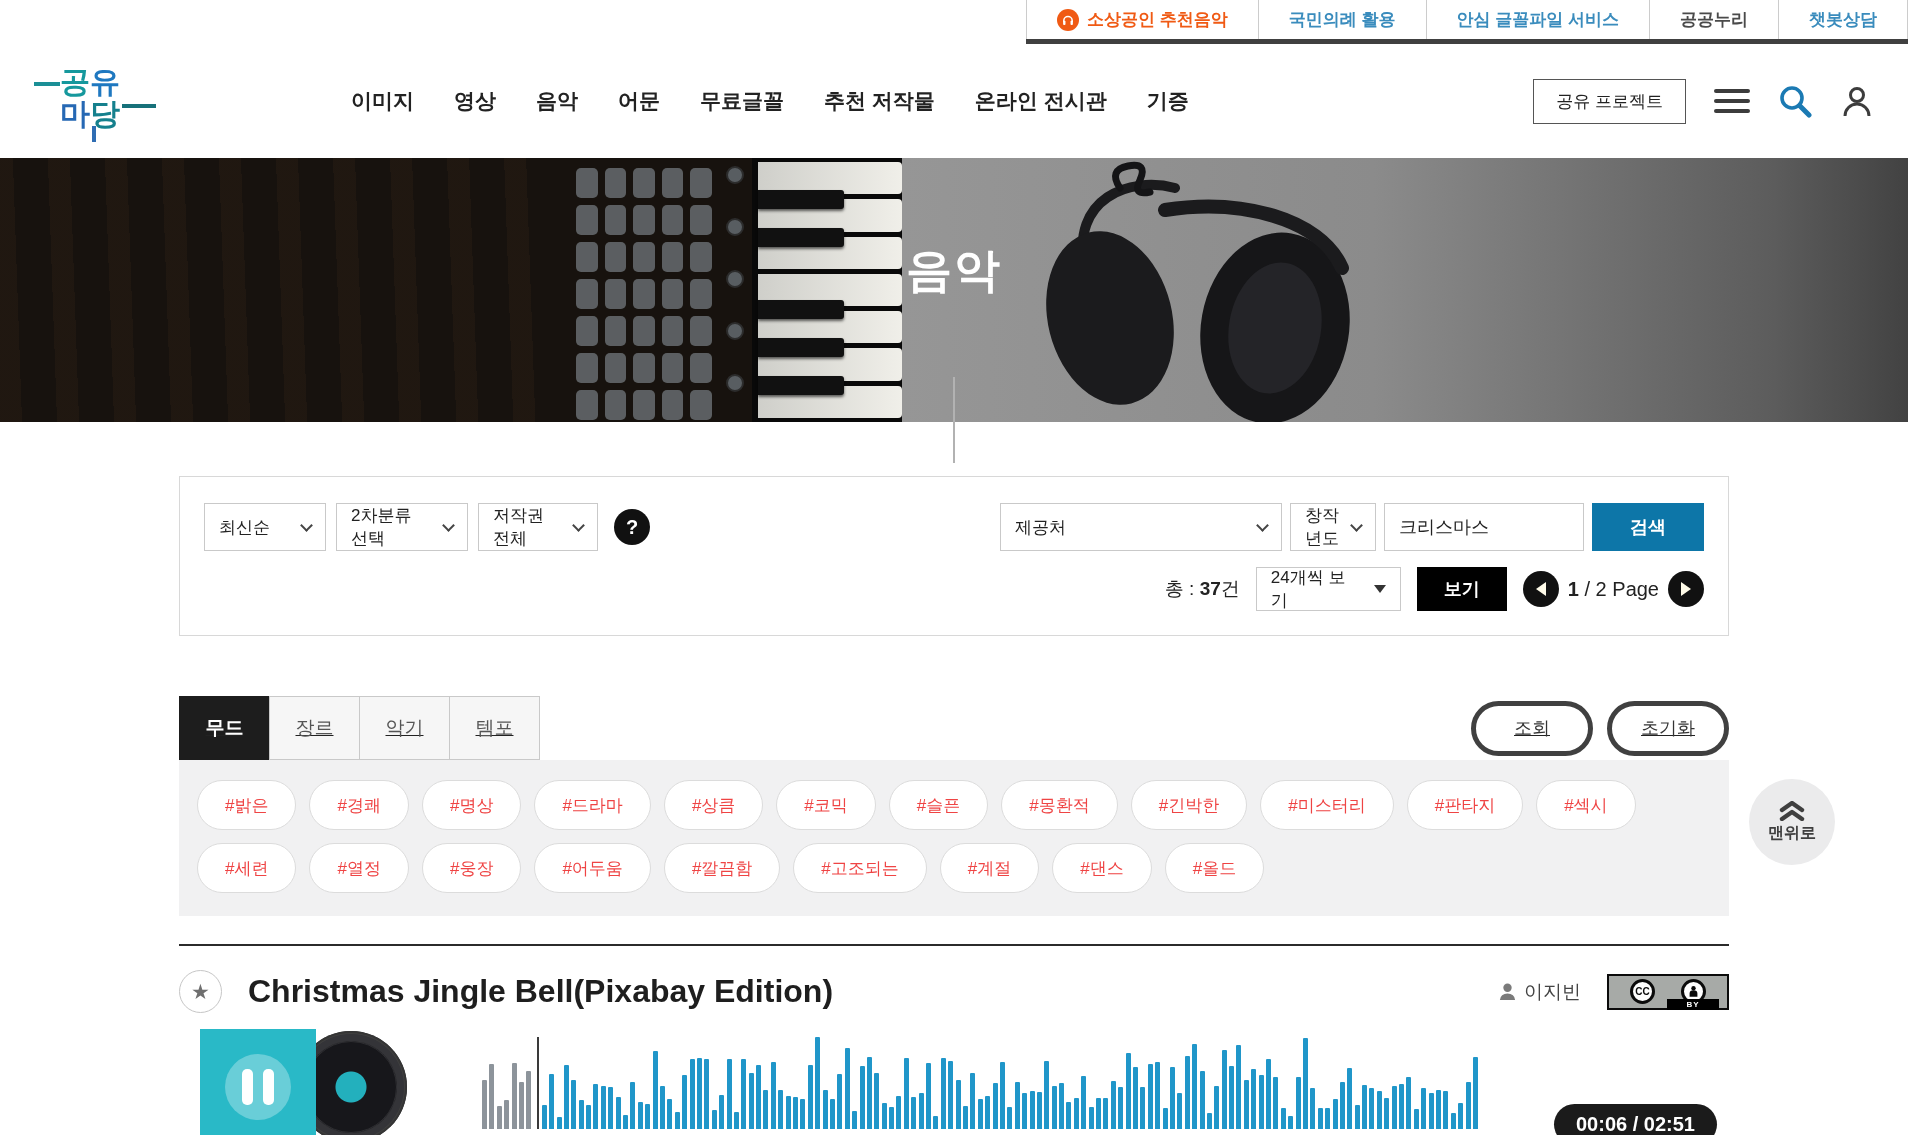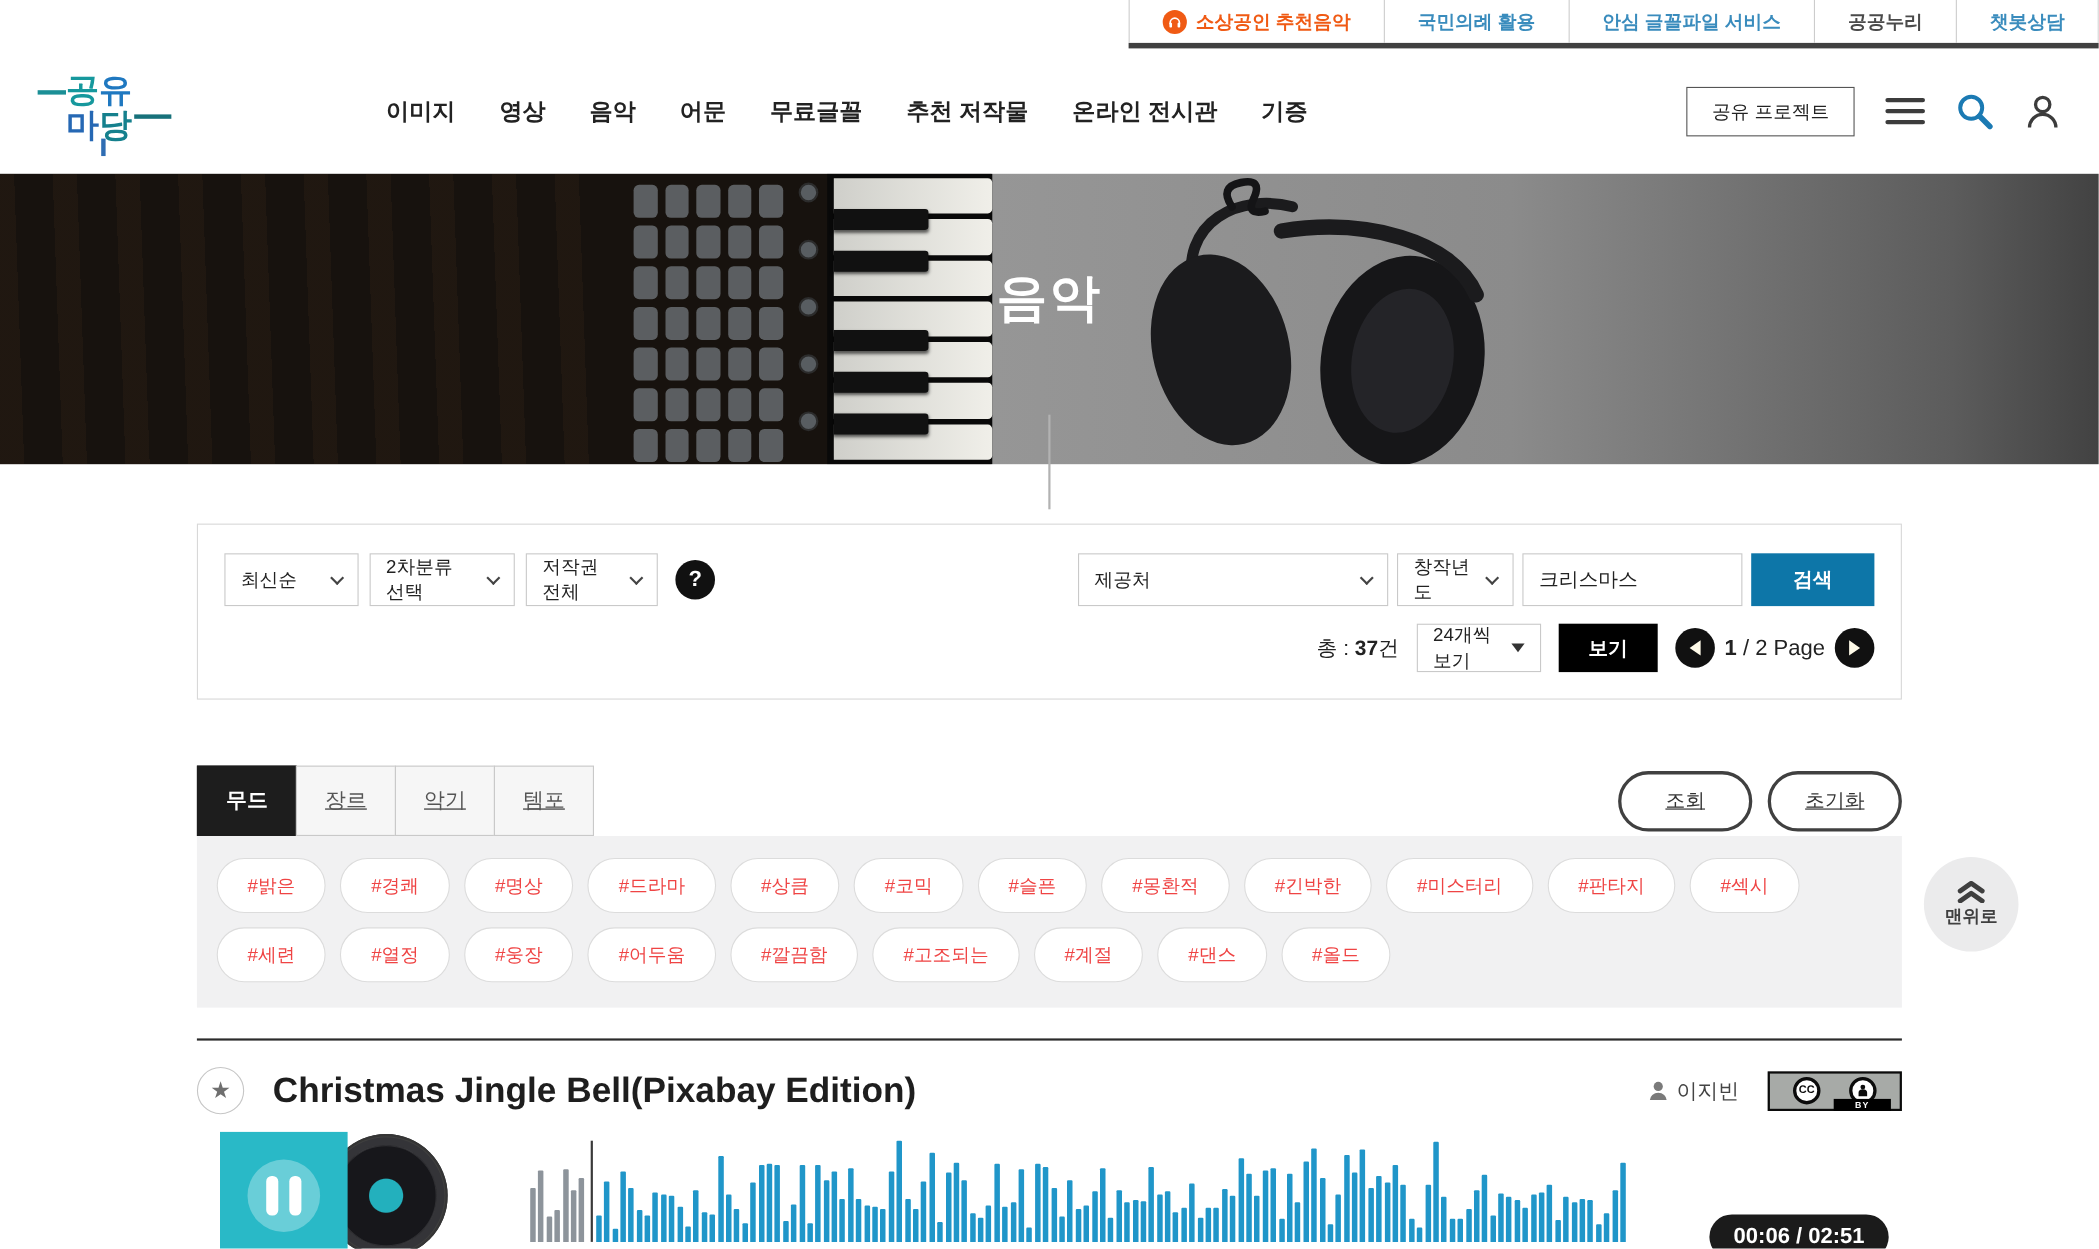--- a/index.html
+++ b/index.html
@@ -77,21 +77,21 @@
   .tri-l { width:0; height:0; border-top:7px solid transparent; border-bottom:7px solid transparent; border-right:10px solid #fffbe9; }
   .tri-r { width:0; height:0; border-top:7px solid transparent; border-bottom:7px solid transparent; border-left:10px solid #fffbe9; }
   .pg-cur { font-weight:700; }
 
   
   .tabs-row { margin-top:60px; display:flex; align-items:center;text-decoration:underline; }
   .tab { width:91px; height:64px; border:1px solid #c9c9c9; background:#f6f6f6; color:#555;
     font-size:19px; display:flex; align-items:center; justify-content:center; cursor:pointer; margin-right:-1px; }
   .tab.active { background:#1d1d1d; border-color:#1d1d1d; color:#fff; font-weight:700; }
   .tab-btns { margin-left:auto; display:flex; gap:14px; }
-  .pill-btn { width:122px; height:55px; border-radius:28px; border:3px solid #404040; background:#fff;
+  .pill-btn { width:122px; height:55px; border-radius:28px; border:5px solid #404040; background:#fff;
     font-size:18px; color:#333; cursor:pointer; font-family:inherit; }
   .tag-area { background:#f1f1f2; padding:20px 18px 10px; }
   .tag-row { display:flex; gap:13px; margin-bottom:13px; }
   .tag { height:50px; padding:0 27px; display:flex; align-items:center; background:#fff;
     border:1px solid #dcdcdc; border-radius:25px; font-size:17px; color:#ef4444; cursor:pointer; white-space:nowrap; }
 
   
   .track-section { margin-top:28px; border-top:2px solid #2b2b2b; padding-top:24px; position:relative; }
   .track-header { display:flex; align-items:center; }
   .star-circle { width:43px; height:43px; border-radius:50%; border:1px solid #c6c6c6; background:#fff;
@@ -293,32 +293,32 @@
         <span>저작권 전체</span>
         <span class="chev"></span>
       </div>
       <div class="help-circle">?</div>
 
       <div class="fright">
         <div class="selectbox" style="width:282px">
           <span>제공처</span>
           <span class="chev"></span>
         </div>
-        <div class="selectbox" style="width:106px">
+        <div class="selectbox" style="width:86px">
           <span>창작년도</span>
           <span class="chev"></span>
         </div>
         <input class="input-search" value="크리스마스" style="">
         <button class="btn-search">검색</button>
       </div>
     </div>
 
     <div class="frow2">
       <span class="total"><span>총 : </span><b>37</b><span>건</span></span>
-      <div class="selectbox" style="width:113px;height:44px">
+      <div class="selectbox" style="width:145px;height:44px">
         <span>24개씩 보기</span>
         <span class="tri-down"></span>
       </div>
       <button class="btn-view">보기</button>
       <div class="pager">
         <div class="pg-circle">
             <span class="tri-l"></span>
           </div>
         <span><span class="pg-cur">1</span><span> / 2 Page</span></span>
         <div class="pg-circle">

